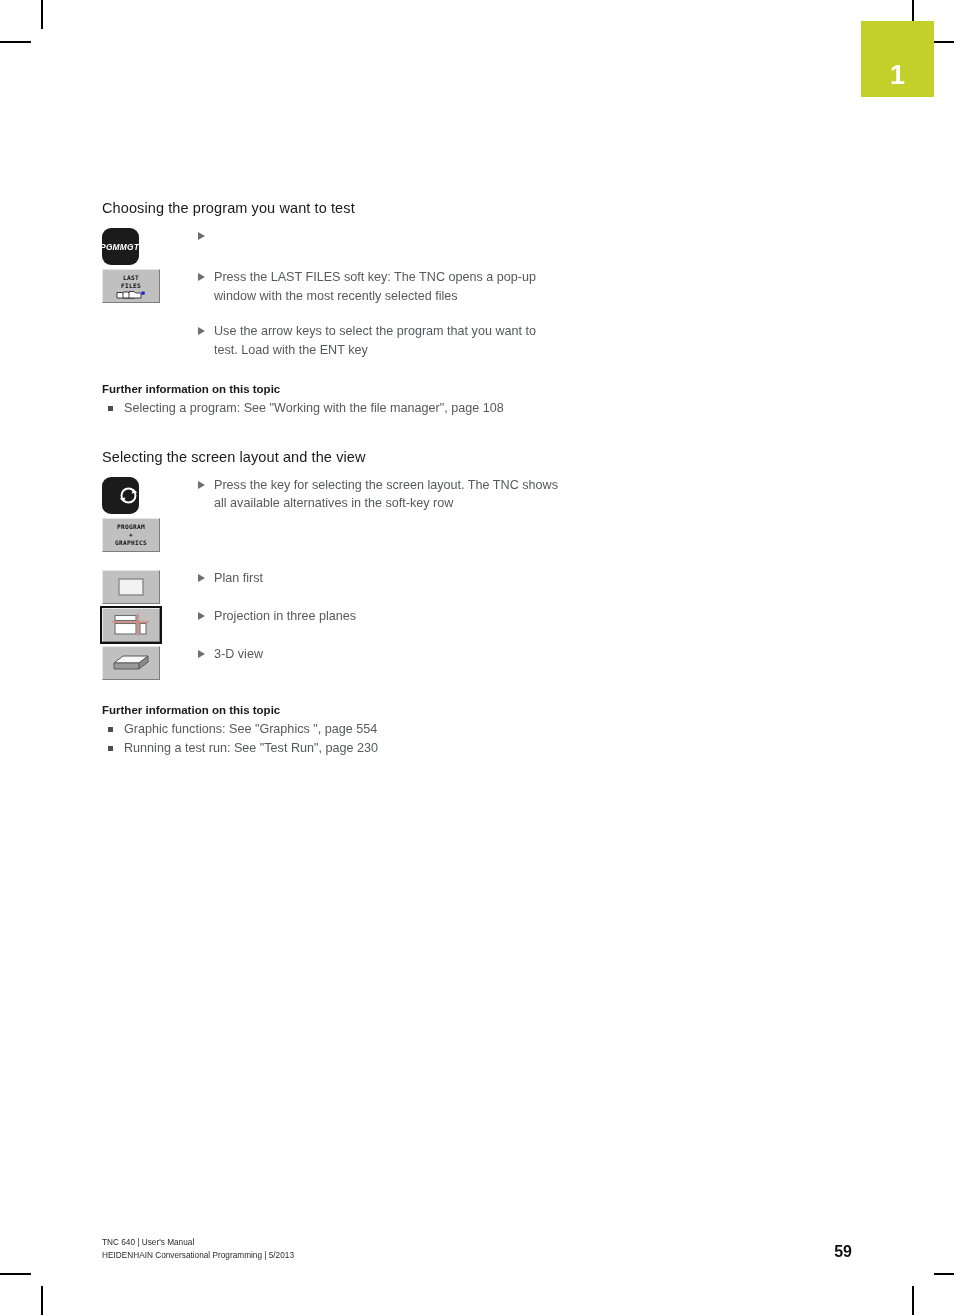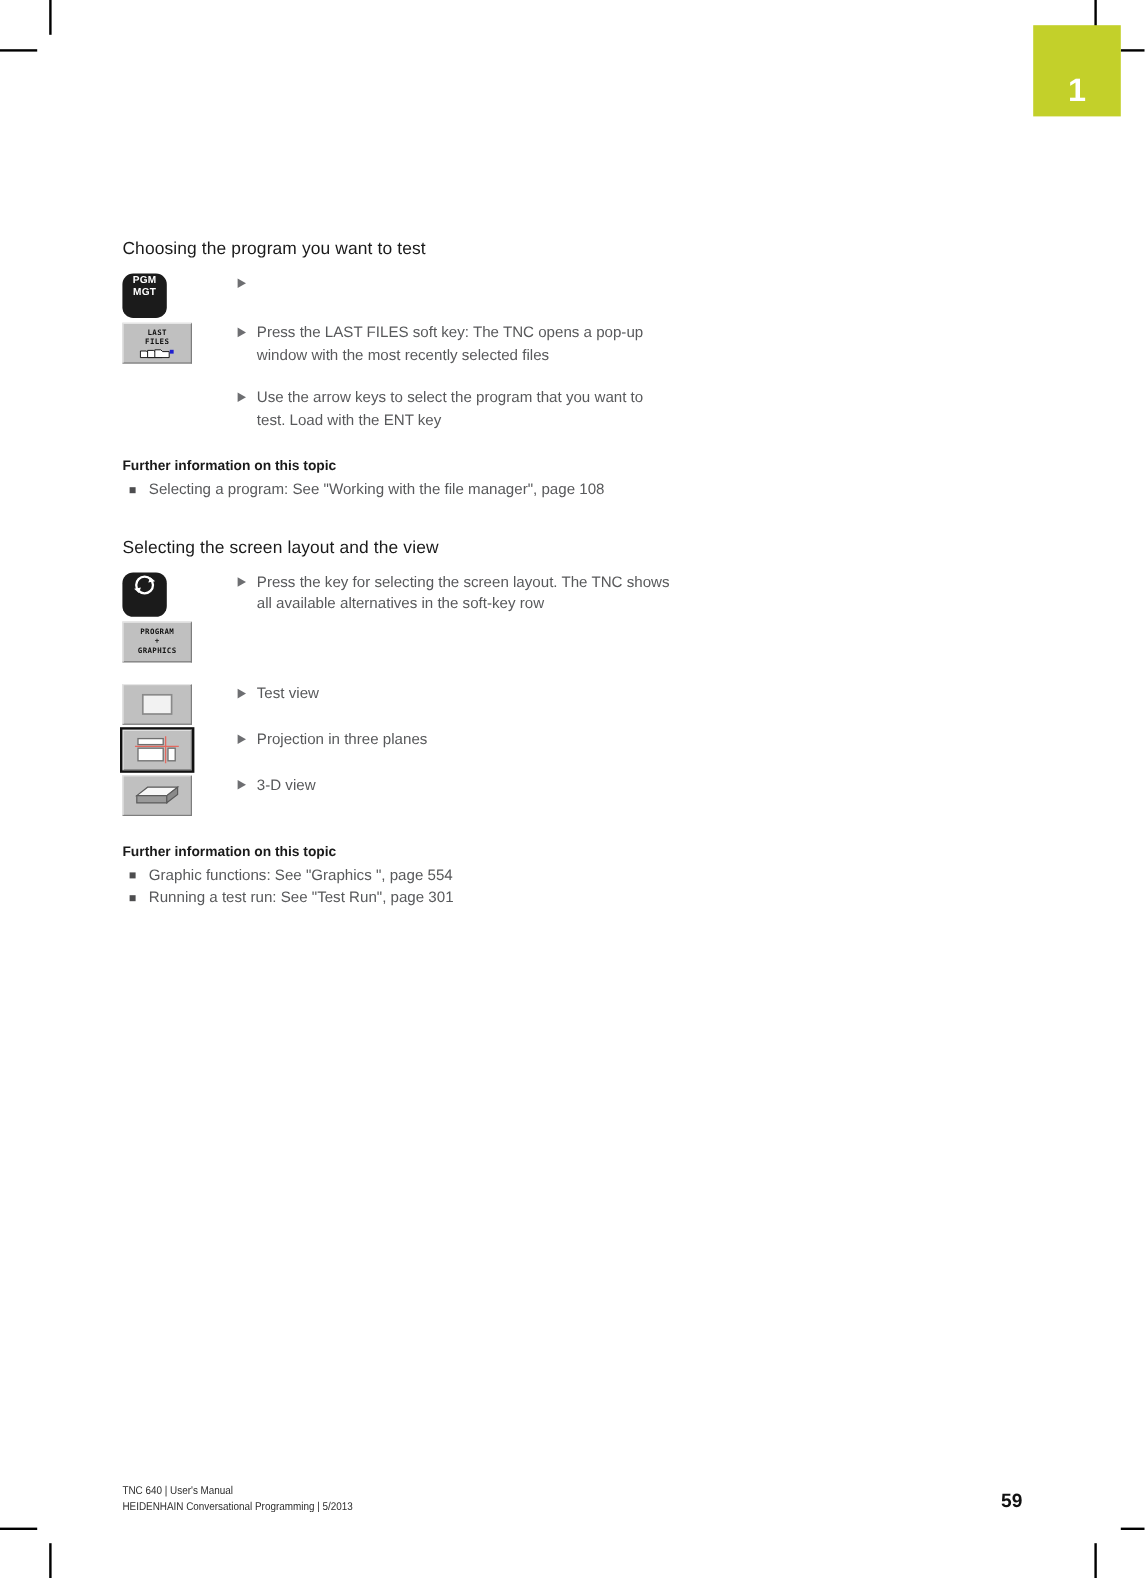--- a/index.html
+++ b/index.html
@@ -152,27 +152,28 @@
   .gap-lg { height: 30px; }
 
   
   .hardkey {
     width: 37px;
     height: 37px;
     background: #1b1b1b;
     border-radius: 9px;
     color: #ffffff;
     display: flex;
-    flex-direction: column;
+    flex-direction: row;
     align-items: center;
-    justify-content: flex-start;
+    justify-content: flex-end;
     font-size: 8.4px;
     font-weight: bold;
     line-height: 10px;
     letter-spacing: 0.2px;
+    font-style: italic;
   }
   .hardkey .lyt-icon {
     width: 21px;
     height: 21px;
     display: block;
   }
 
   
   .softkey {
     width: 58px;
@@ -341,21 +342,21 @@
     <div class="step">
       <div class="keycell">
         <div class="softkey">
           <svg class="sk-svg" width="42" height="24" viewBox="0 0 42 24">
             <rect x="9" y="4" width="24" height="16" fill="#f2f2f2" stroke="#8a8a8a" stroke-width="1.4"></rect>
           </svg>
         </div>
       </div>
       <div class="textcell">
         <span class="arrow"></span>
-        <span class="steptext">Test view</span>
+        <span class="steptext">Plan first</span>
       </div>
     </div>
 
     <div class="step">
       <div class="keycell">
         <div class="softkey active">
           <svg class="sk-svg" width="46" height="26" viewBox="0 0 46 26">
             <rect x="7" y="3.5" width="21" height="5" fill="#ffffff" stroke="#6f6f6f" stroke-width="1.1"></rect>
             <rect x="7" y="11.5" width="21" height="10.5" fill="#ffffff" stroke="#6f6f6f" stroke-width="1.1"></rect>
             <rect x="32" y="11.5" width="6" height="10.5" fill="#ffffff" stroke="#6f6f6f" stroke-width="1.1"></rect>
@@ -389,21 +390,21 @@
     <div class="gap-md"></div>
 
     <h3 class="sub-title">Further information on this topic</h3>
     <ul class="info-list">
       <li>
         <span class="sq"></span>
         <span>Graphic functions: See "Graphics ", page 554</span>
       </li>
       <li>
         <span class="sq"></span>
-        <span>Running a test run: See "Test Run", page 301</span>
+        <span>Running a test run: See "Test Run", page 230</span>
       </li>
     </ul>
 
   </div>
 
   <div class="footer">
     <div class="fl">
       <div>TNC 640 | User's Manual</div>
       <div>HEIDENHAIN Conversational Programming | 5/2013</div>
     </div>

